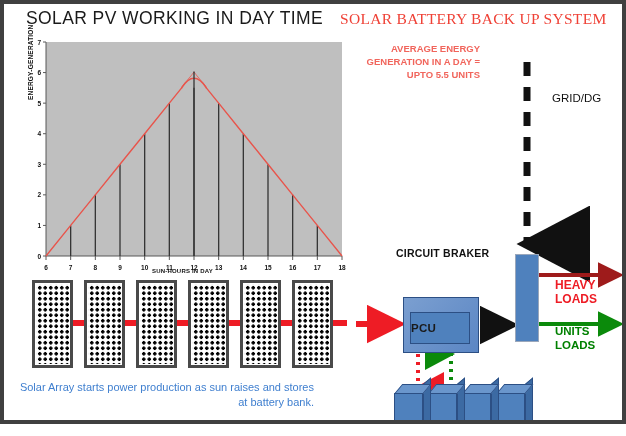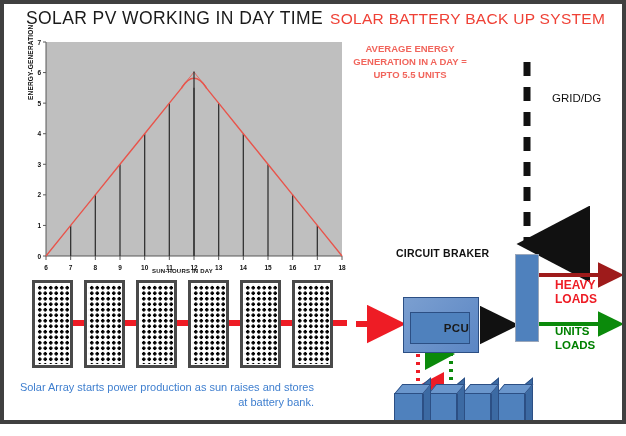--- a/index.html
+++ b/index.html
@@ -8,26 +8,26 @@
     position:relative;width:626px;height:424px;background:#ffffff;
     box-sizing:border-box;border:4px solid #404040;overflow:hidden;
   }
 
   
   .title-left{
     position:absolute;left:22px;top:4px;font-size:17.5px;color:#1a1a1a;
     letter-spacing:.4px;white-space:nowrap;
   }
   .title-right{
-    position:absolute;left:326px;top:6px;font-size:15.5px;color:#ef4136;
-    letter-spacing:.3px;white-space:nowrap;
+    position:absolute;left:336px;top:6px;font-size:15.5px;color:#ef4136;
+    letter-spacing:.3px;white-space:nowrap;font-family:Liberation Serif, serif;
   }
   .avg-note{
     position:absolute;left:336px;top:38px;width:140px;font-size:9.5px;
-    font-weight:bold;color:#f1655c;line-height:13px;text-align:center;
+    font-weight:bold;color:#f1655c;line-height:13px;text-align:right;
   }
   .grid-dg{
     position:absolute;left:548px;top:88px;font-size:11.5px;font-weight:normal;
     color:#111;white-space:nowrap;
   }
   .circuit-braker{
     position:absolute;left:392px;top:243px;font-size:10.5px;font-weight:bold;
     color:#111;white-space:nowrap;letter-spacing:.2px;
   }
   .caption{
@@ -68,21 +68,21 @@
 
   
   .pcu-outer{
     position:absolute;left:399px;top:293px;width:76px;height:56px;
     background:linear-gradient(135deg,#7b9fd0,#5b86c4);
     border:1px solid #2c4f84;box-sizing:border-box;
   }
   .pcu-inner{
     position:absolute;left:6px;top:6px;right:8px;bottom:8px;
     background:#4f81bd;border:1px solid #2c4f84;
-    display:flex;align-items:center;justify-content:flex-end;margin-top:8px;
+    display:flex;align-items:center;justify-content:flex-start;margin-top:8px;
   }
   .pcu-inner span{font-size:11.5px;font-weight:bold;color:#1a1a1a;letter-spacing:.3px;}
 
   
   .breaker{
     position:absolute;left:511px;top:250px;width:24px;height:88px;
     background:#4f81bd;border:1px solid #9aa7bb;box-sizing:border-box;
   }
 
   

